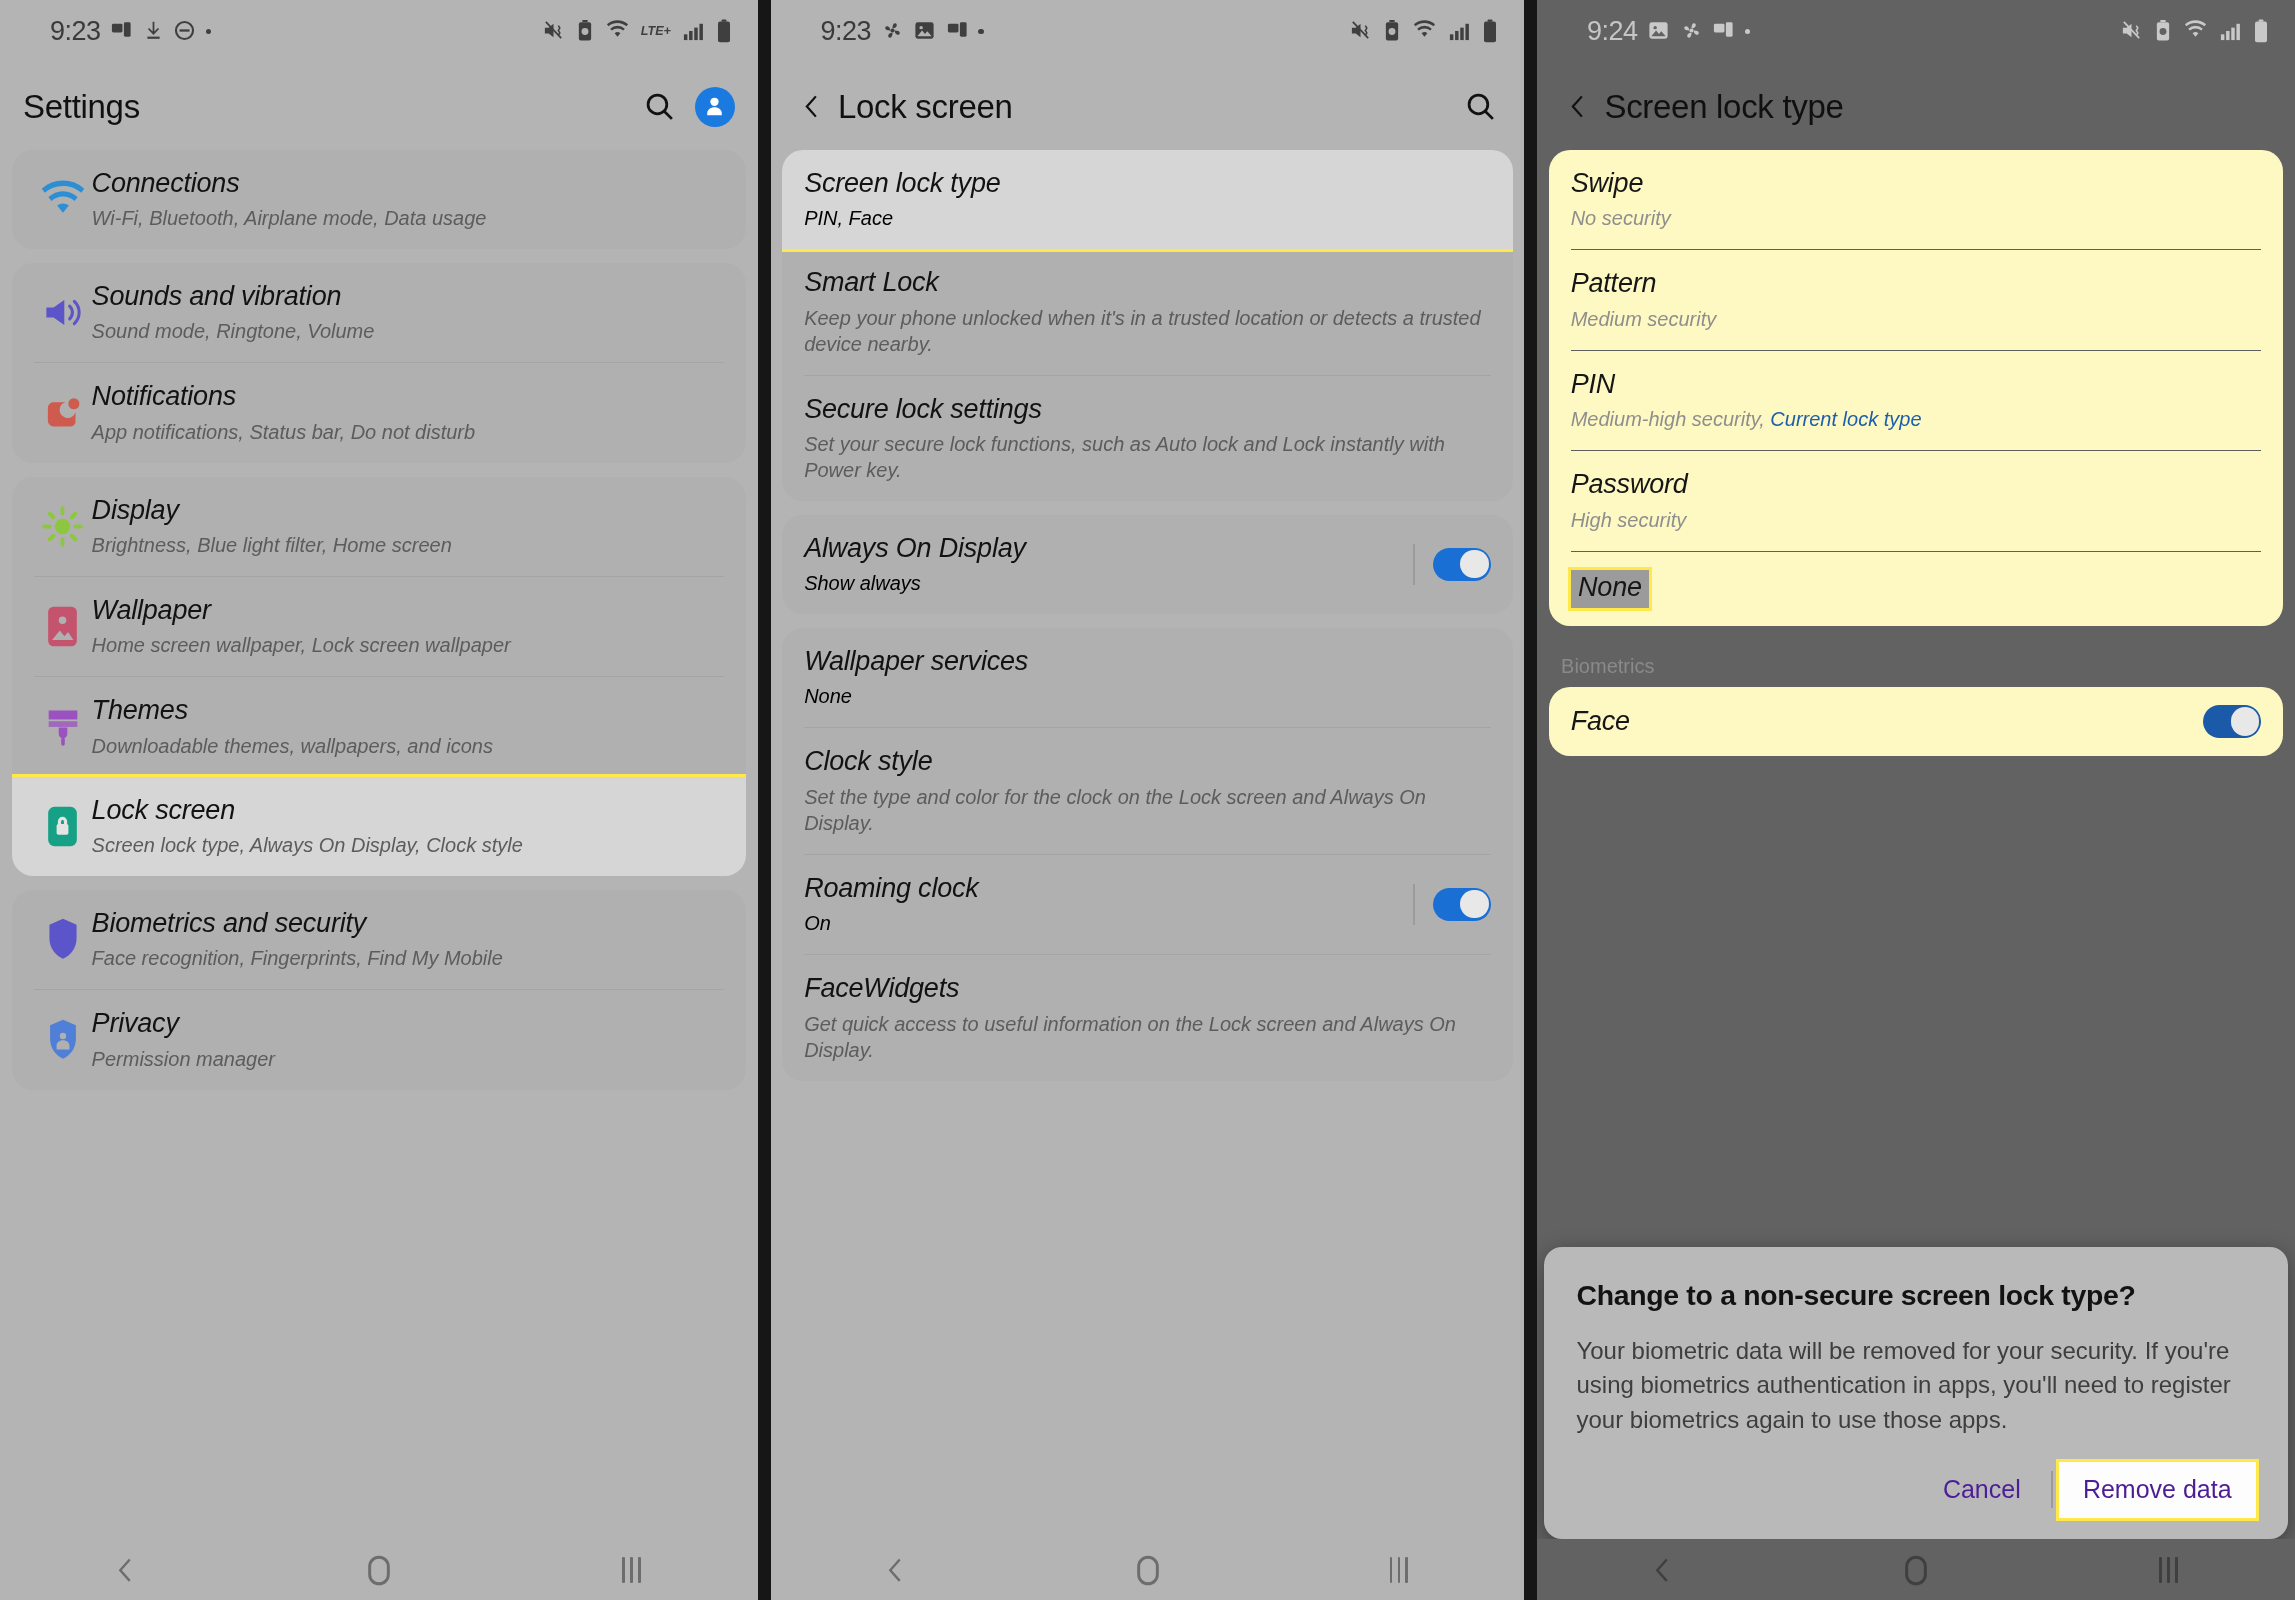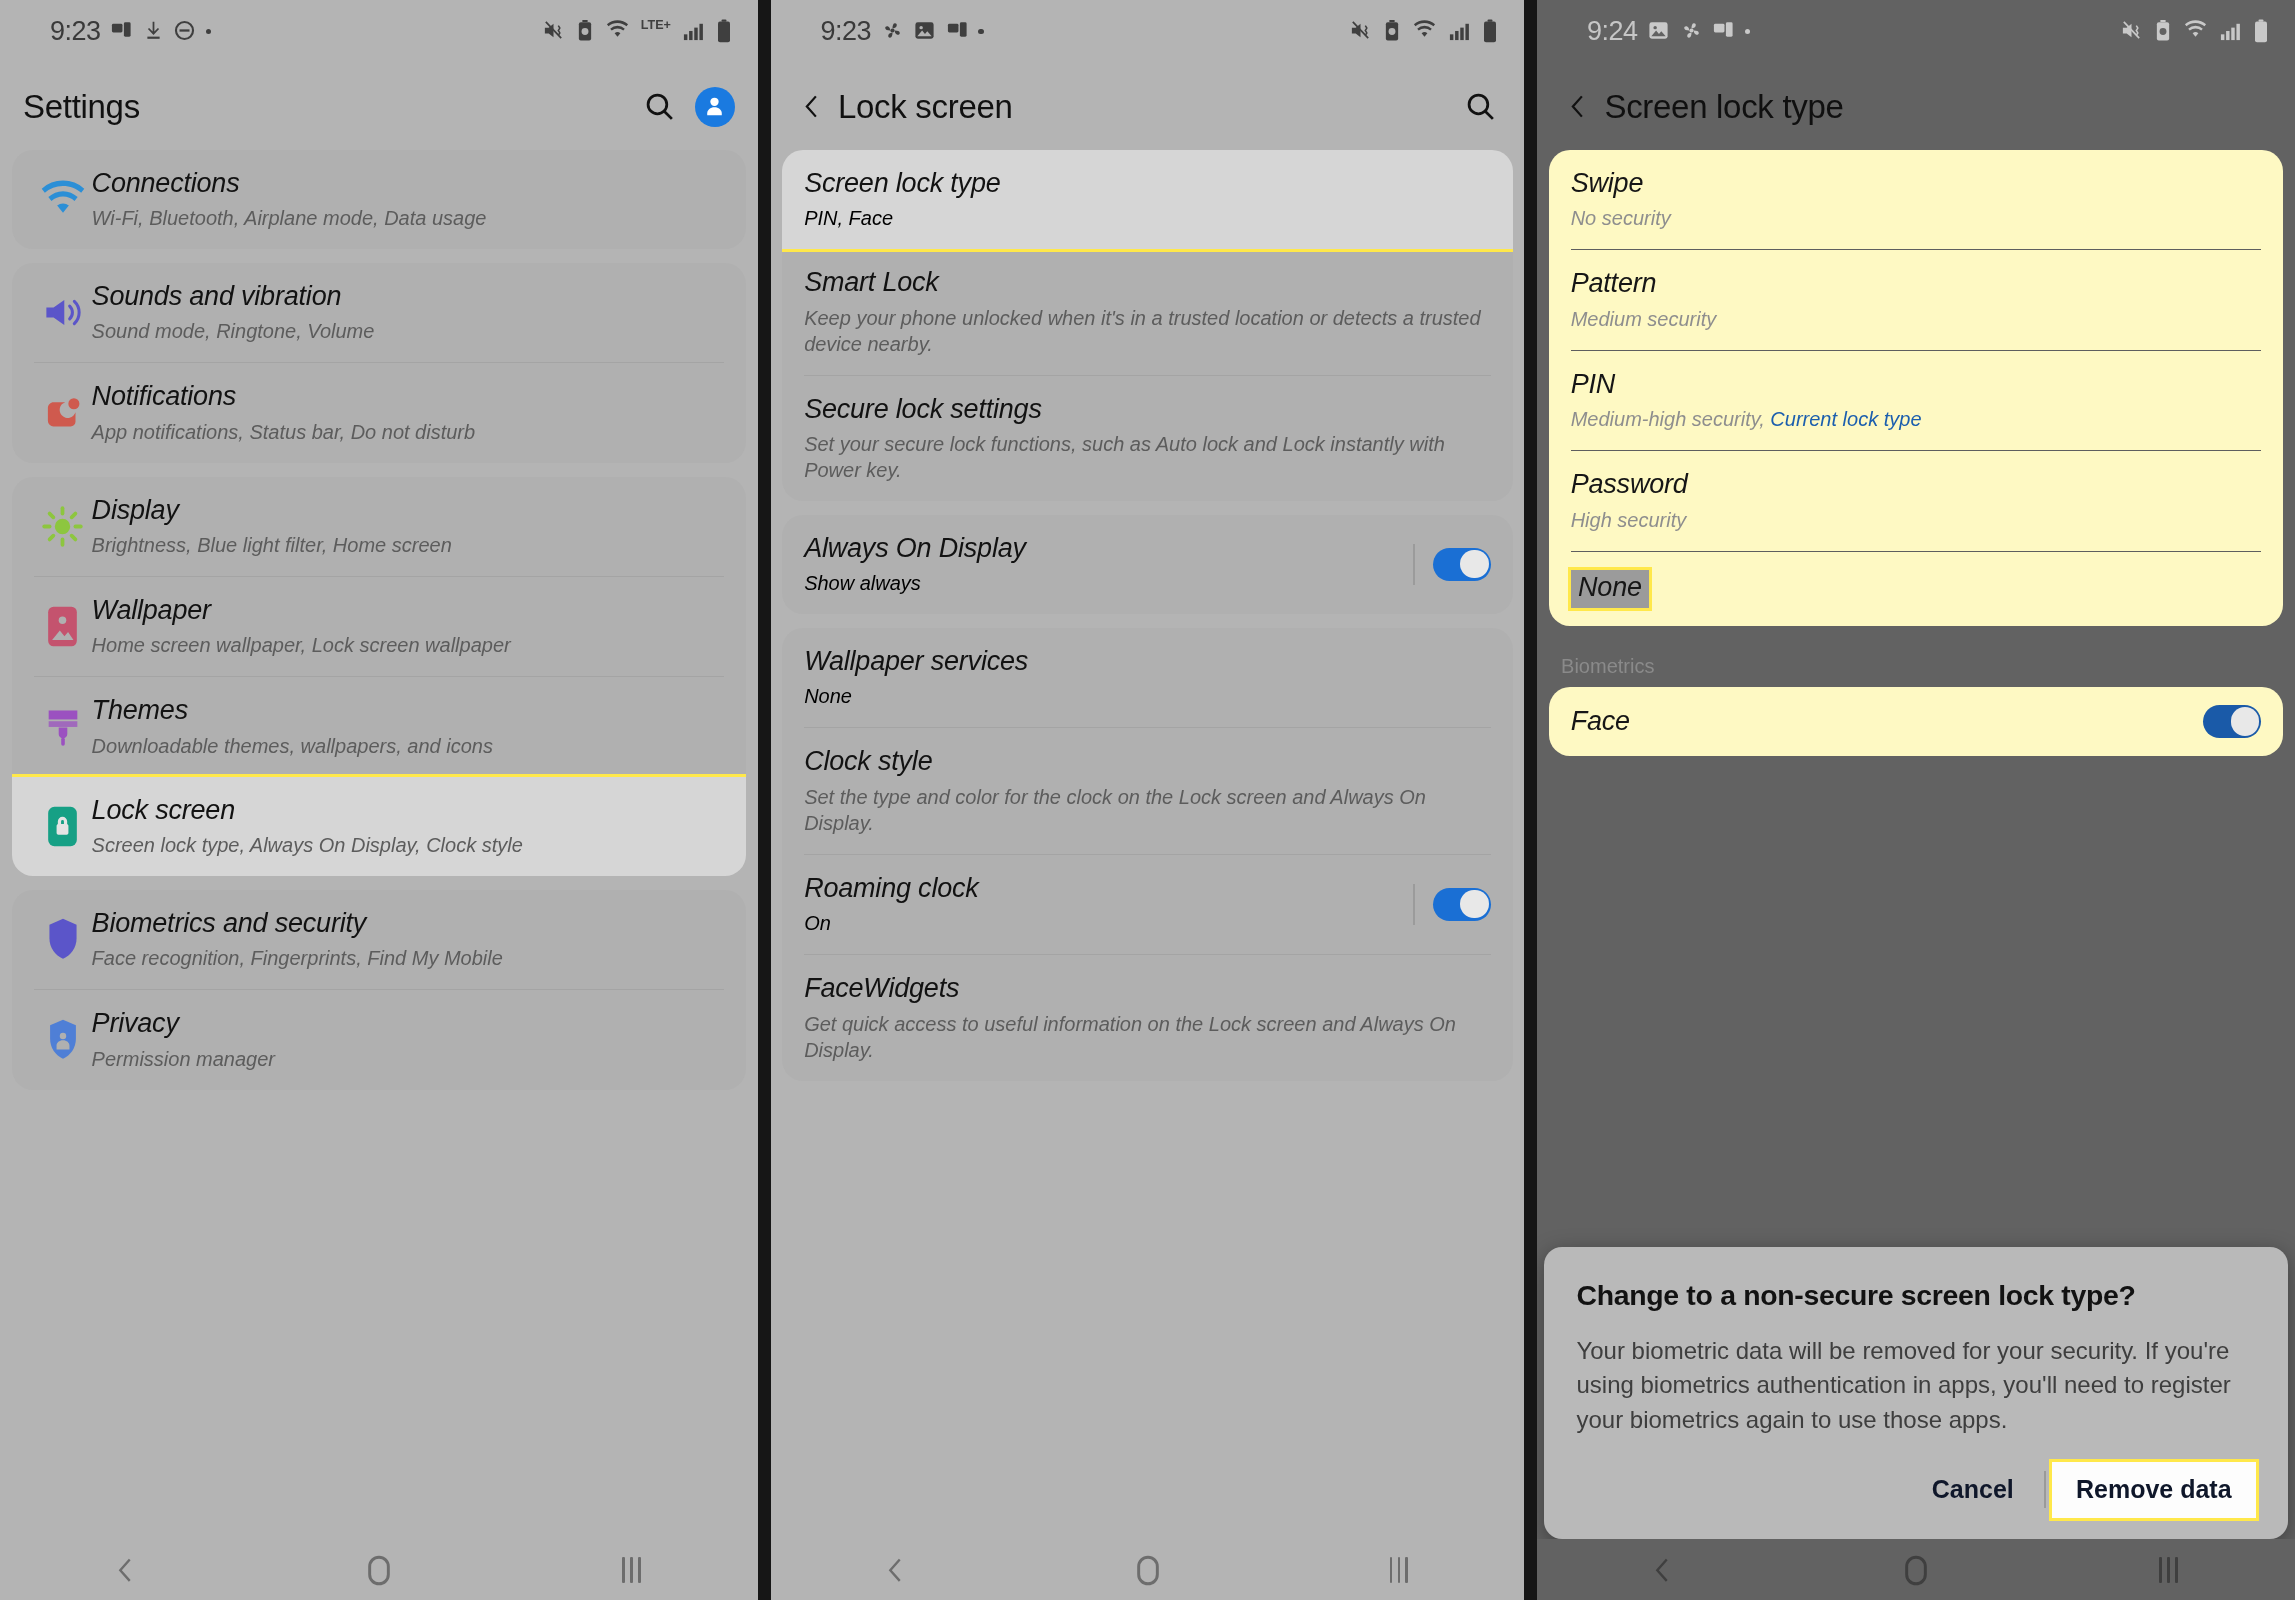--- a/index.html
+++ b/index.html
@@ -16,21 +16,21 @@
   .gap { width: 12.6px; background: #161616; height: 1601px; }
   .p2 { width: 754px; background: #b4b4b4; }
   .p3 { width: 758px; background: #626262; }
 
   
   .statusbar {
     height: 63px; display: flex; align-items: center;
     justify-content: space-between; padding: 0 26px 0 26px;
   }
   .sb-left { display: flex; align-items: center; gap: 9.5px; }
-  .sb-right { display: flex; gap: 11px; }
+  .sb-right { display: flex; align-items: center; gap: 11px; font-style: italic; }
   .sb-time { font-size: 27px; font-weight: 400; letter-spacing: -0.5px; margin-left: 24px; }
   .p1 .sb-time, .p2 .sb-time { color: #3a3a3a; }
   .p3 .sb-time { color: #c6c6c6; }
   .ico { display: inline-block; }
   .p1 .ico svg, .p2 .ico svg { fill: #3f3f3f; }
   .p3 .ico svg { fill: #c9c9c9; }
   .lteplus { font-size: 12.6px; font-weight: 700; line-height: 1; }
   .p1 .lteplus { color: #3f3f3f; }
   .dot { width: 5.8px; height: 5.8px; border-radius: 50%; }
   .p1 .dot, .p2 .dot { background: #3f3f3f; }
@@ -96,21 +96,21 @@
   .section-label { font-size: 20px; color: #8a8a8a; padding: 14.7px 0 9.5px 24px; }
   .dialog {
     position: absolute; left: 7.4px; right: 7.4px; bottom: 62px;
     background: #b9b9b9; border-radius: 18px; padding: 32px 32px 21px 32px;
     box-shadow: 0 5.3px 21px rgba(0,0,0,0.35);
   }
   .dlg-title { font-size: 28.4px; font-weight: 700; color: #121212; letter-spacing: -0.3px; }
   .dlg-body { font-size: 24px; color: #3e3e3e; line-height: 1.42; margin-top: 22px; }
   .dlg-actions { display: flex; align-items: center; justify-content: flex-end; margin-top: 25px; gap: 0; }
   .dlg-btn {
-    font-size: 25px; color: #0f172a; font-weight: 700; padding: 13.7px 24px;
+    font-size: 25px; color: #4c1d95; font-weight: 400; padding: 13.7px 24px;
     text-align: center;
   }
   .vsep { width: 1.6px; height: 37px; background: #9a9a9a; margin: 0 6.3px; }
   .dlg-btn.primary { background: #fdfdfd; outline: 3.7px solid #ffe84a; }
 
   
   .navbar {
     position: absolute; left: 0; right: 0; bottom: 0; height: 62px;
     display: flex; align-items: center; justify-content: space-around;
   }

